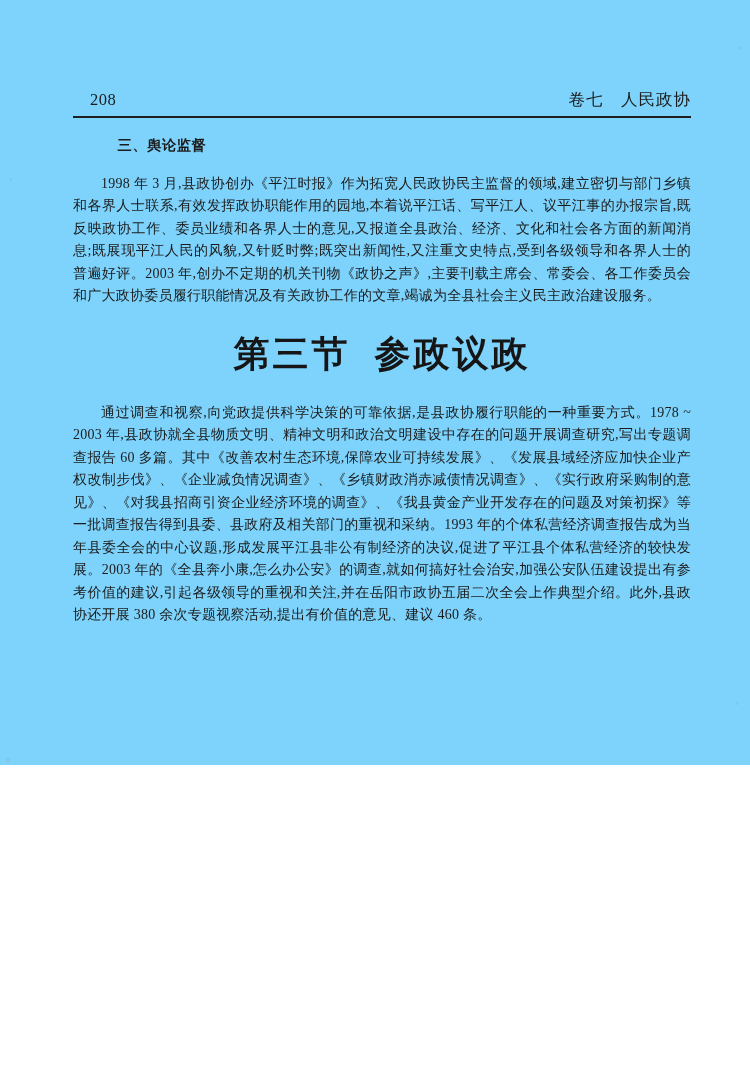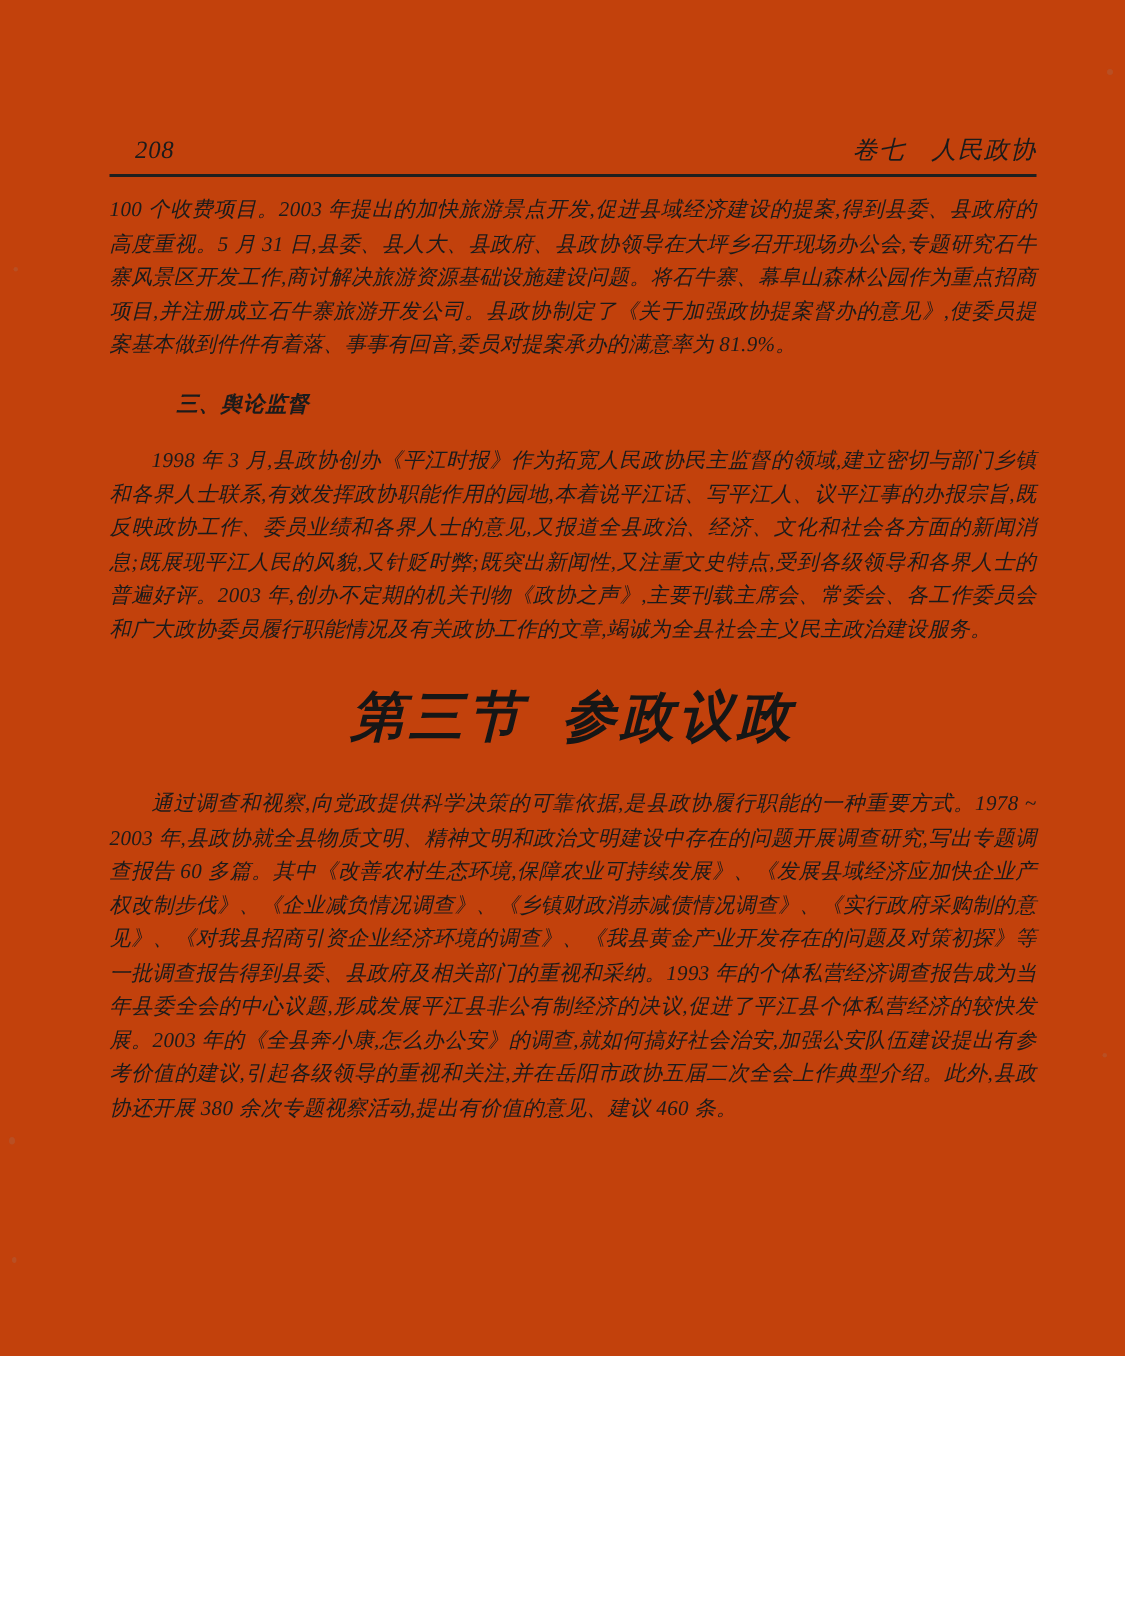--- a/index.html
+++ b/index.html
@@ -1,24 +1,23 @@
 <!DOCTYPE html>
 <html lang="zh"><head>
 <meta charset="utf-8">
 <style>
   html, body { margin: 0; padding: 0; }
   .page {
     position: relative;
     width: 750px;
-    height: 904px;
-    background: #c2410c;
+    height: 765px;
+    background: #7dd3fc;
     color: #1b1b1b;
     font-family: "Liberation Serif", "DejaVu Serif", serif;
     overflow: hidden;
-    font-style: italic;
   }
   .content {
     position: absolute;
     left: 73px;
     top: 88px;
     width: 618px;
   }
   .page-header {
     position: relative;
     height: 26px;
@@ -97,21 +96,20 @@
 
     <header class="page-header">
       <span class="page-number">208</span>
       <span class="running-title">卷七　人民政协</span>
     </header>
 
     <hr class="header-rule">
 
     <main class="page-body">
 
-      <p class="para no-indent">100 个收费项目。2003 年提出的加快旅游景点开发,促进县域经济建设的提案,得到县委、县政府的高度重视。5 月 31 日,县委、县人大、县政府、县政协领导在大坪乡召开现场办公会,专题研究石牛寨风景区开发工作,商讨解决旅游资源基础设施建设问题。将石牛寨、幕阜山森林公园作为重点招商项目,并注册成立石牛寨旅游开发公司。县政协制定了《关于加强政协提案督办的意见》,使委员提案基本做到件件有着落、事事有回音,委员对提案承办的满意率为 81.9%。</p>
 
       <h3 class="subhead">三、舆论监督</h3>
 
       <p class="para">1998 年 3 月,县政协创办《平江时报》作为拓宽人民政协民主监督的领域,建立密切与部门乡镇和各界人士联系,有效发挥政协职能作用的园地,本着说平江话、写平江人、议平江事的办报宗旨,既反映政协工作、委员业绩和各界人士的意见,又报道全县政治、经济、文化和社会各方面的新闻消息;既展现平江人民的风貌,又针贬时弊;既突出新闻性,又注重文史特点,受到各级领导和各界人士的普遍好评。2003 年,创办不定期的机关刊物《政协之声》,主要刊载主席会、常委会、各工作委员会和广大政协委员履行职能情况及有关政协工作的文章,竭诚为全县社会主义民主政治建设服务。</p>
 
       <h2 class="section-heading"><span>第三节</span><span class="heading-gap"></span><span>参政议政</span></h2>
 
       <p class="para">通过调查和视察,向党政提供科学决策的可靠依据,是县政协履行职能的一种重要方式。1978 ~ 2003 年,县政协就全县物质文明、精神文明和政治文明建设中存在的问题开展调查研究,写出专题调查报告 60 多篇。其中《改善农村生态环境,保障农业可持续发展》、《发展县域经济应加快企业产权改制步伐》、《企业减负情况调查》、《乡镇财政消赤减债情况调查》、《实行政府采购制的意见》、《对我县招商引资企业经济环境的调查》、《我县黄金产业开发存在的问题及对策初探》等一批调查报告得到县委、县政府及相关部门的重视和采纳。1993 年的个体私营经济调查报告成为当年县委全会的中心议题,形成发展平江县非公有制经济的决议,促进了平江县个体私营经济的较快发展。2003 年的《全县奔小康,怎么办公安》的调查,就如何搞好社会治安,加强公安队伍建设提出有参考价值的建议,引起各级领导的重视和关注,并在岳阳市政协五届二次全会上作典型介绍。此外,县政协还开展 380 余次专题视察活动,提出有价值的意见、建议 460 条。</p>
 
     </main>

